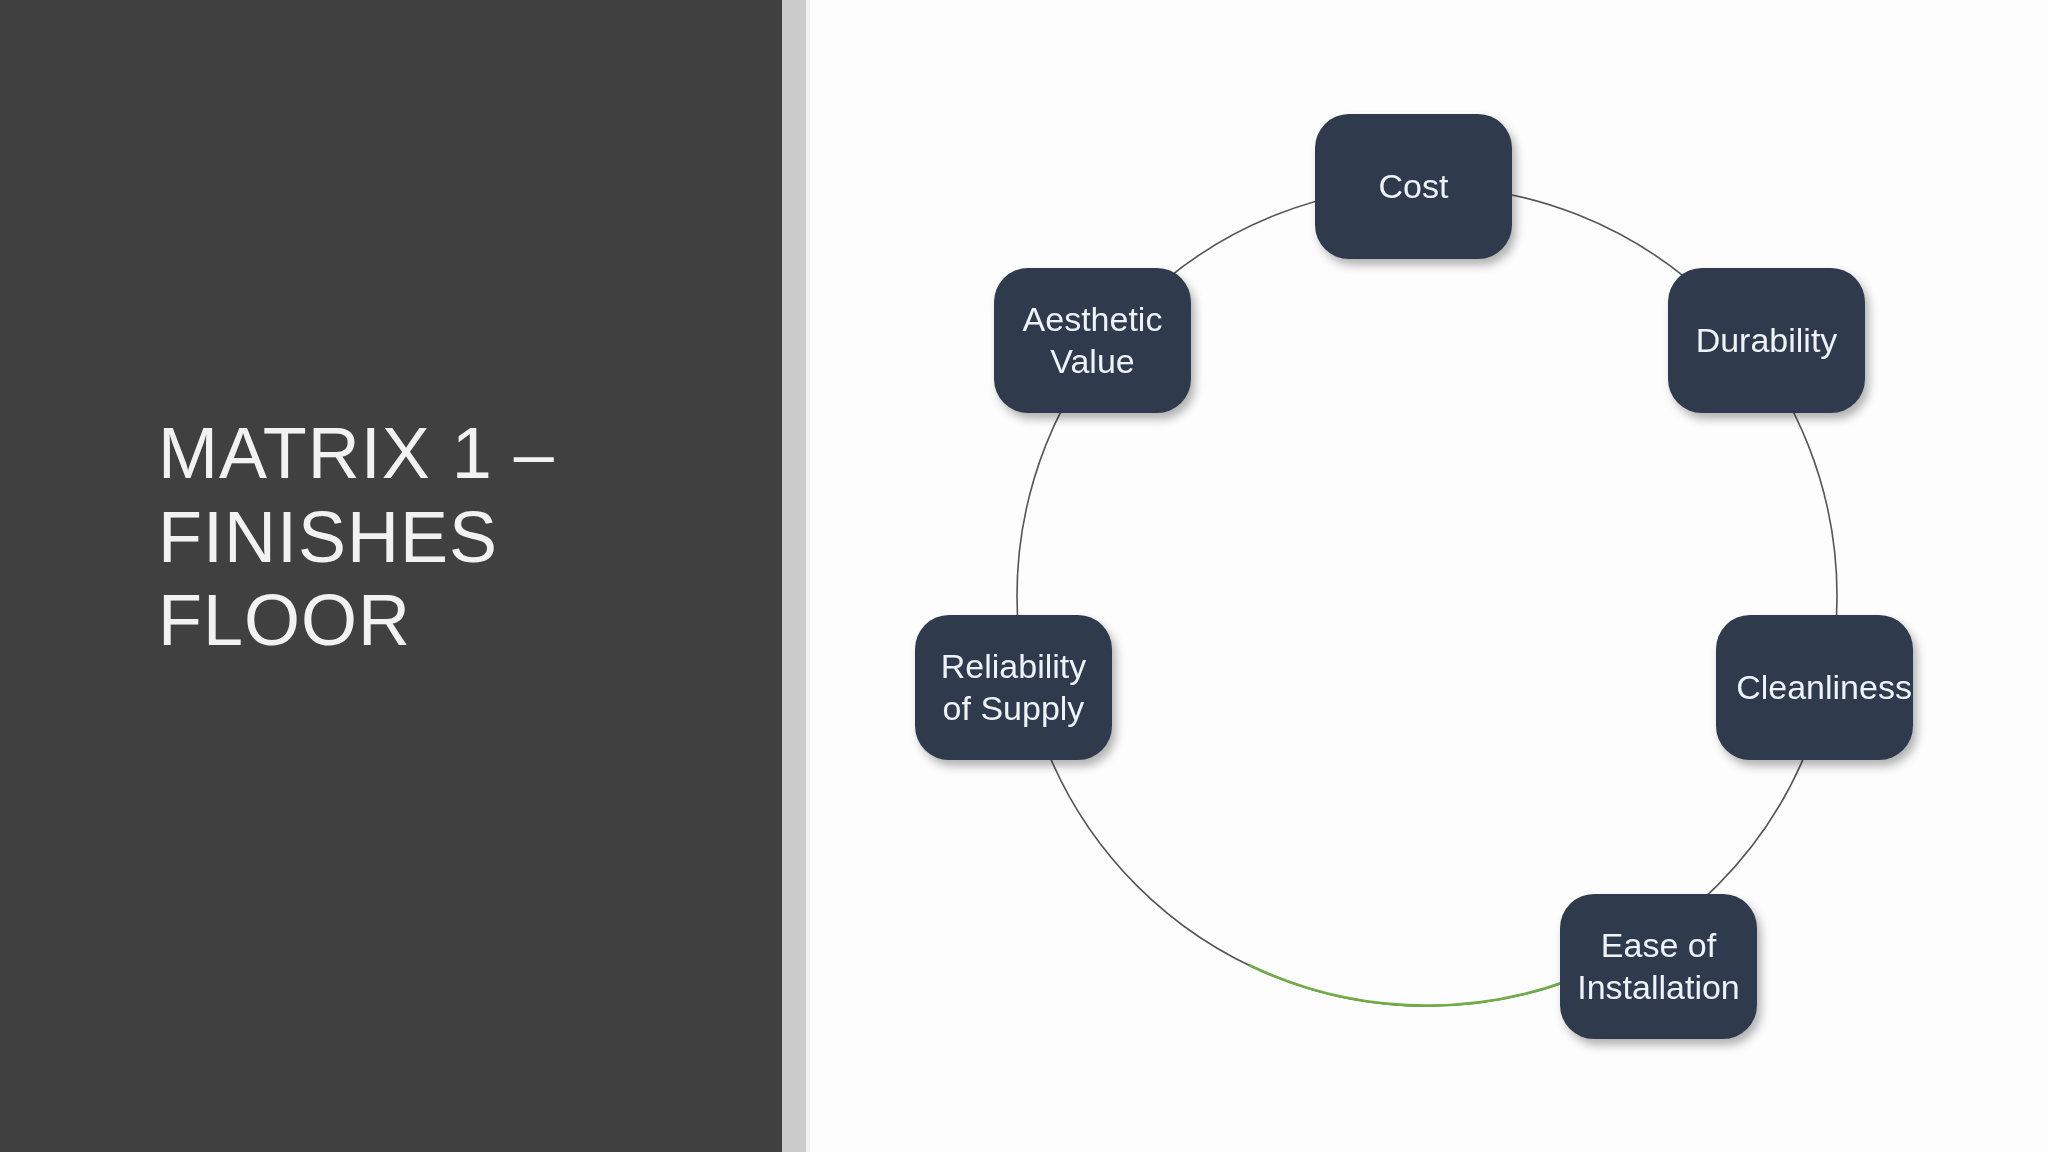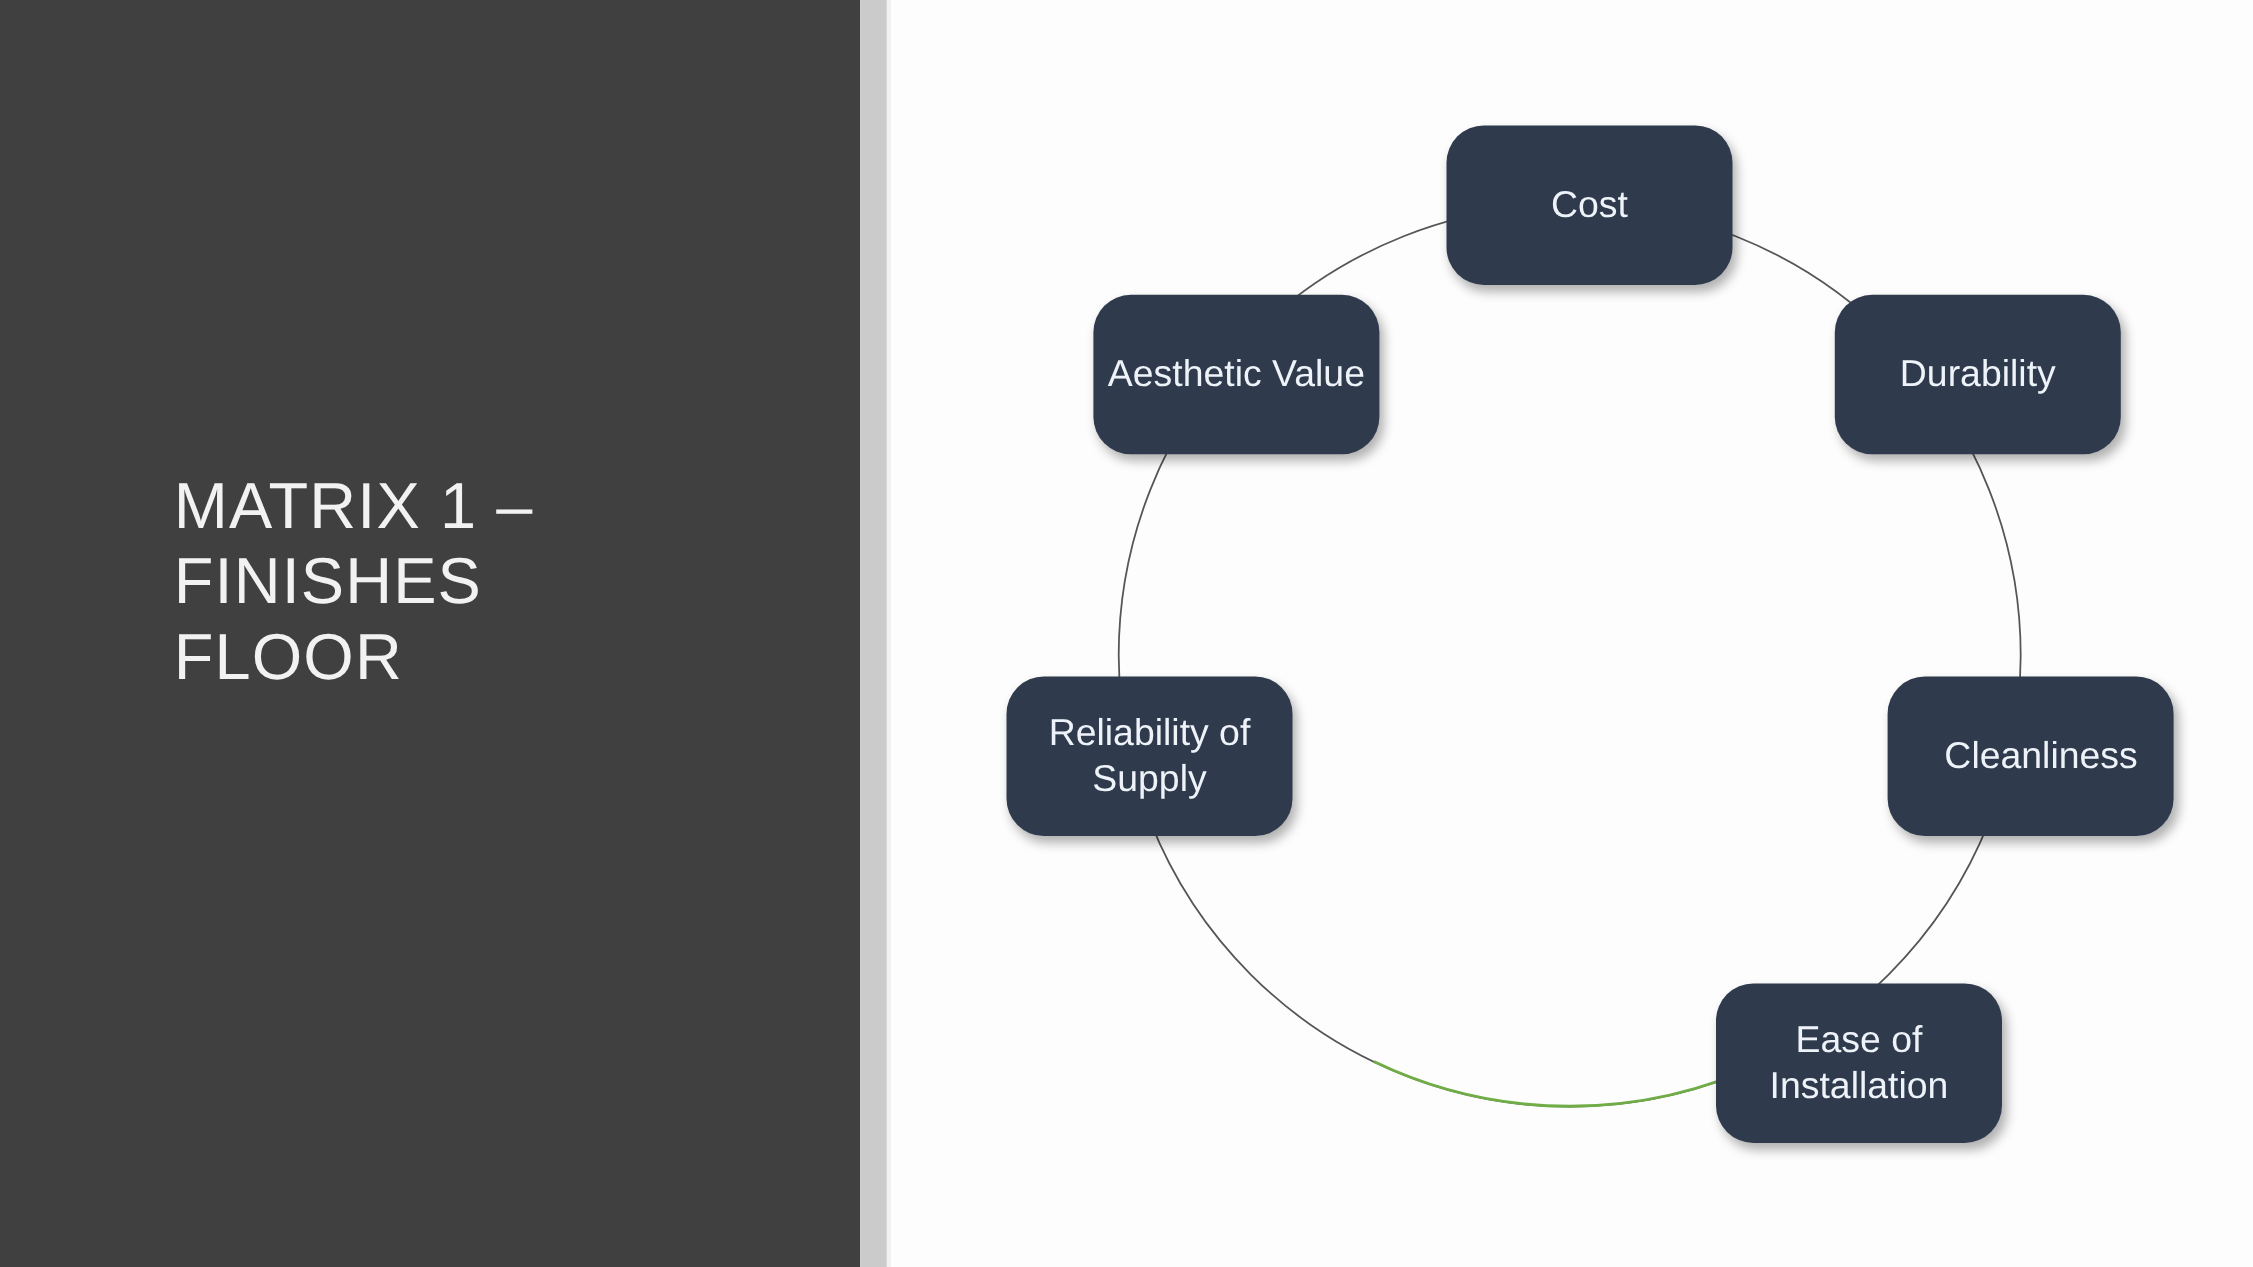--- a/index.html
+++ b/index.html
@@ -26,40 +26,40 @@
     position: absolute;
     left: 782px; top: 0;
     width: 24px; height: 1152px;
     background: #cbcbcb;
     border-right: 4px solid #f1f1f1;
   }
 
   
   .title-block {
     position: absolute;
-    left: 158px; top: 426px;
+    left: 158px; top: 412px;
     width: 580px;
     color: #f2f2f2;
-    font-size: 59px;
+    font-size: 72px;
     font-weight: 300;
     line-height: 1.16;
     letter-spacing: 1px;
   }
   .title-line { display: block; }
 
   
   .ring-svg {
     position: absolute;
     left: 0; top: 0;
     width: 2048px; height: 1152px;
   }
 
   .node {
     position: absolute;
-    width: 260px; height: 145px;
+    width: 197px; height: 145px;
     background: #2f3b4d;
     border-radius: 34px;
     box-shadow: 4px 6px 10px rgba(0,0,0,0.30);
     color: #eef3f9;
     font-size: 34px;
     line-height: 1.22;
     text-align: center;
     display: flex;
     align-items: center;
     justify-content: center;

